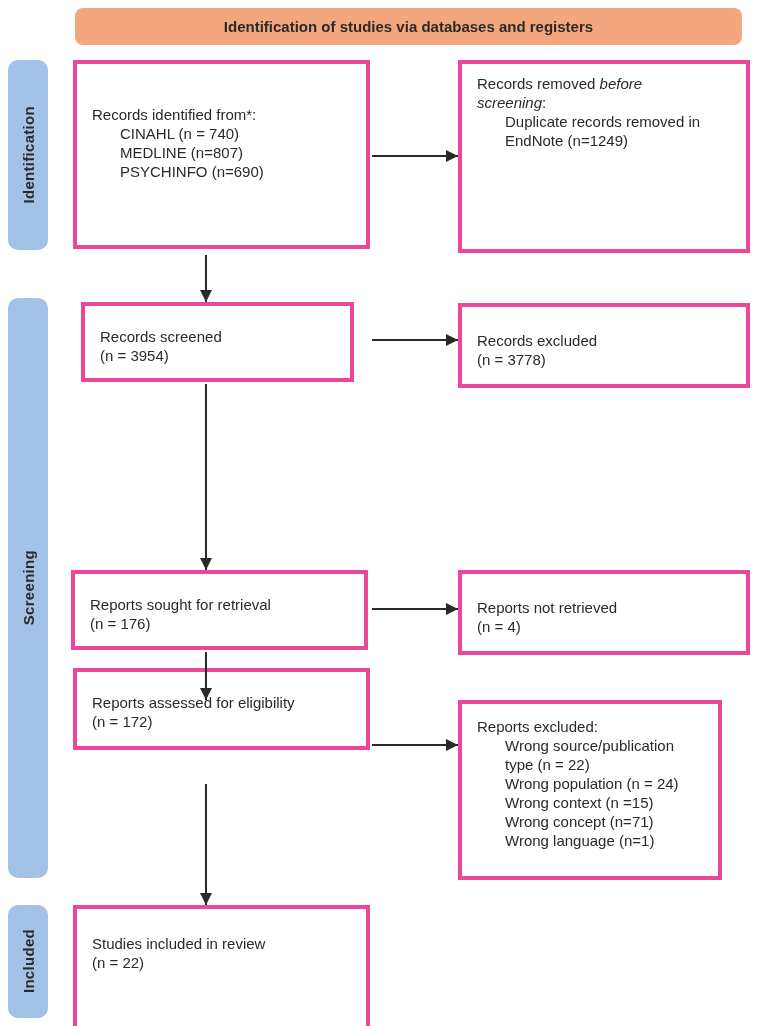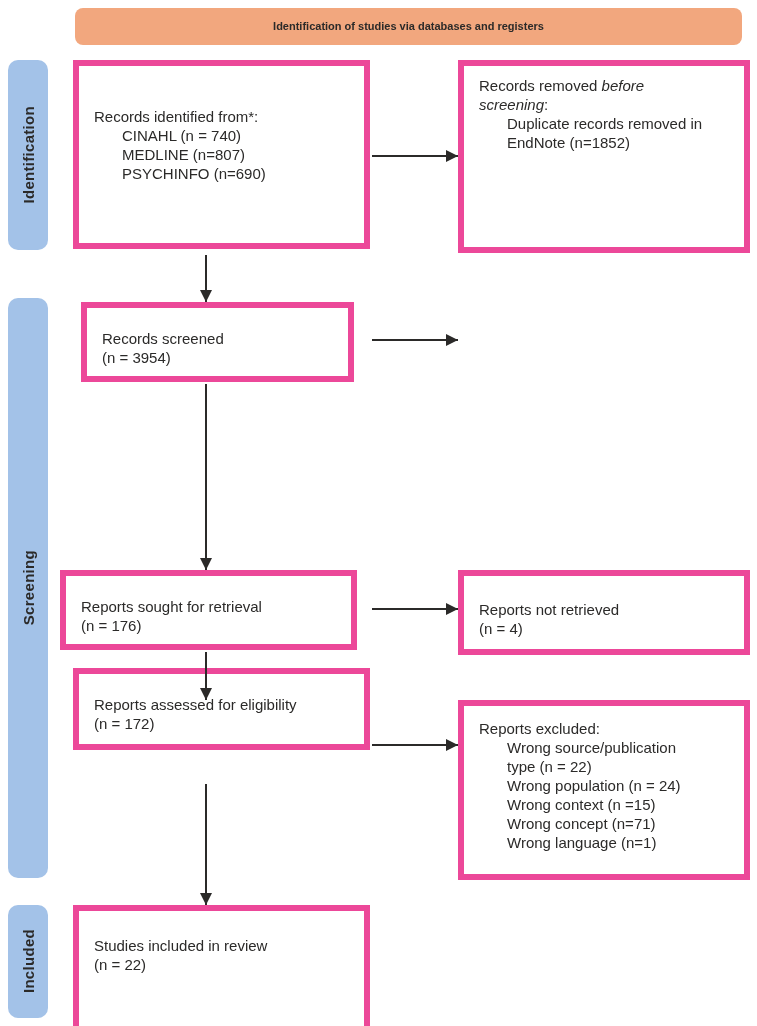--- a/index.html
+++ b/index.html
@@ -5,48 +5,48 @@
   html,body { margin:0; padding:0; background:#ffffff; }
   .canvas {
     position:relative; width:757px; height:1026px; background:#ffffff;
     font-family:"Liberation Sans", sans-serif; color:#2b2a29;
     font-size:15px; line-height:19px; overflow:hidden;
   }
   .banner {
     position:absolute; left:75px; top:8px; width:667px; height:37px;
     background:#F2A77E; border-radius:8px;
     display:flex; align-items:center; justify-content:center;
-    font-weight:bold; font-size:11px;
+    font-weight:bold; font-size:15px;
   }
   .stage {
     position:absolute; left:8px; width:40px; background:#A3C2E8; border-radius:10px;
     display:flex; align-items:center; justify-content:center;
   }
   .stage span {
     writing-mode:vertical-rl; transform:rotate(180deg);
     font-weight:bold; font-size:15px; letter-spacing:.3px; white-space:nowrap;
   }
   .stage-identification { top:60px; height:190px; }
   .stage-screening { top:298px; height:580px; }
   .stage-included { top:905px; height:113px; }
   .box {
-    position:absolute; background:#ffffff; border:6px solid #ec4899;
+    position:absolute; background:#ffffff; border:4px solid #ec4899;
     box-sizing:border-box;
   }
   .pad { padding-left:15px; padding-right:8px; }
   .item { margin-left:28px; }
   .gap-above { margin-top:19px; }
   .b1 { left:73px; top:60px;  width:297px; height:189px; }
   .b2 { left:458px; top:60px; width:292px; height:193px; }
   .b3 { left:81px; top:302px; width:273px; height:80px; }
   .b4 { left:458px; top:303px; width:292px; height:85px; }
-  .b5 { left:60px; top:570px; width:297px; height:80px; }
+  .b5 { left:71px; top:570px; width:297px; height:80px; }
   .b6 { left:458px; top:570px; width:292px; height:85px; }
   .b7 { left:73px; top:668px; width:297px; height:82px; }
-  .b8 { left:458px; top:700px; width:292px; height:180px; }
+  .b8 { left:458px; top:700px; width:264px; height:180px; }
   .b9 { left:73px; top:905px; width:297px; height:137px; }
   .b1 .pad { padding-top:41px; }
   .b2 .pad { padding-top:10px; }
   .b3 .pad, .b5 .pad, .b7 .pad { padding-top:21px; }
   .b4 .pad, .b6 .pad { padding-top:24px; }
   .b8 .pad { padding-top:13px; }
   .b9 .pad { padding-top:25px; }
   .wrap-tight { max-width:205px; }
   .wrap-tighter { max-width:192px; }
   .arrow-v { position:absolute; width:2px; background:#2b2a29; }
@@ -95,31 +95,37 @@
       <div>Records identified from*:</div>
       <div class="item">CINAHL (n = 740)</div>
       <div class="item">MEDLINE (n=807)</div>
       <div class="item">PSYCHINFO (n=690)</div>
     </div>
   </div>
 
   <div class="box b2">
     <div class="pad">
       <div class="wrap-tight"><span>Records removed </span><span class="italic">before screening</span><span>:</span></div>
-      <div class="item">Duplicate records removed in EndNote (n=1852)</div>
+      <div class="item">Duplicate records removed in EndNote (n=1249)</div>
     </div>
   </div>
 
   <div class="box b3">
     <div class="pad">
       <div>Records screened</div>
       <div>(n = 3954)</div>
     </div>
   </div>
 
+  <div class="box b4">
+    <div class="pad">
+      <div>Records excluded</div>
+      <div>(n = 3778)</div>
+    </div>
+  </div>
 
   <div class="box b5">
     <div class="pad">
       <div>Reports sought for retrieval</div>
       <div>(n = 176)</div>
     </div>
   </div>
 
   <div class="box b6">
     <div class="pad">

